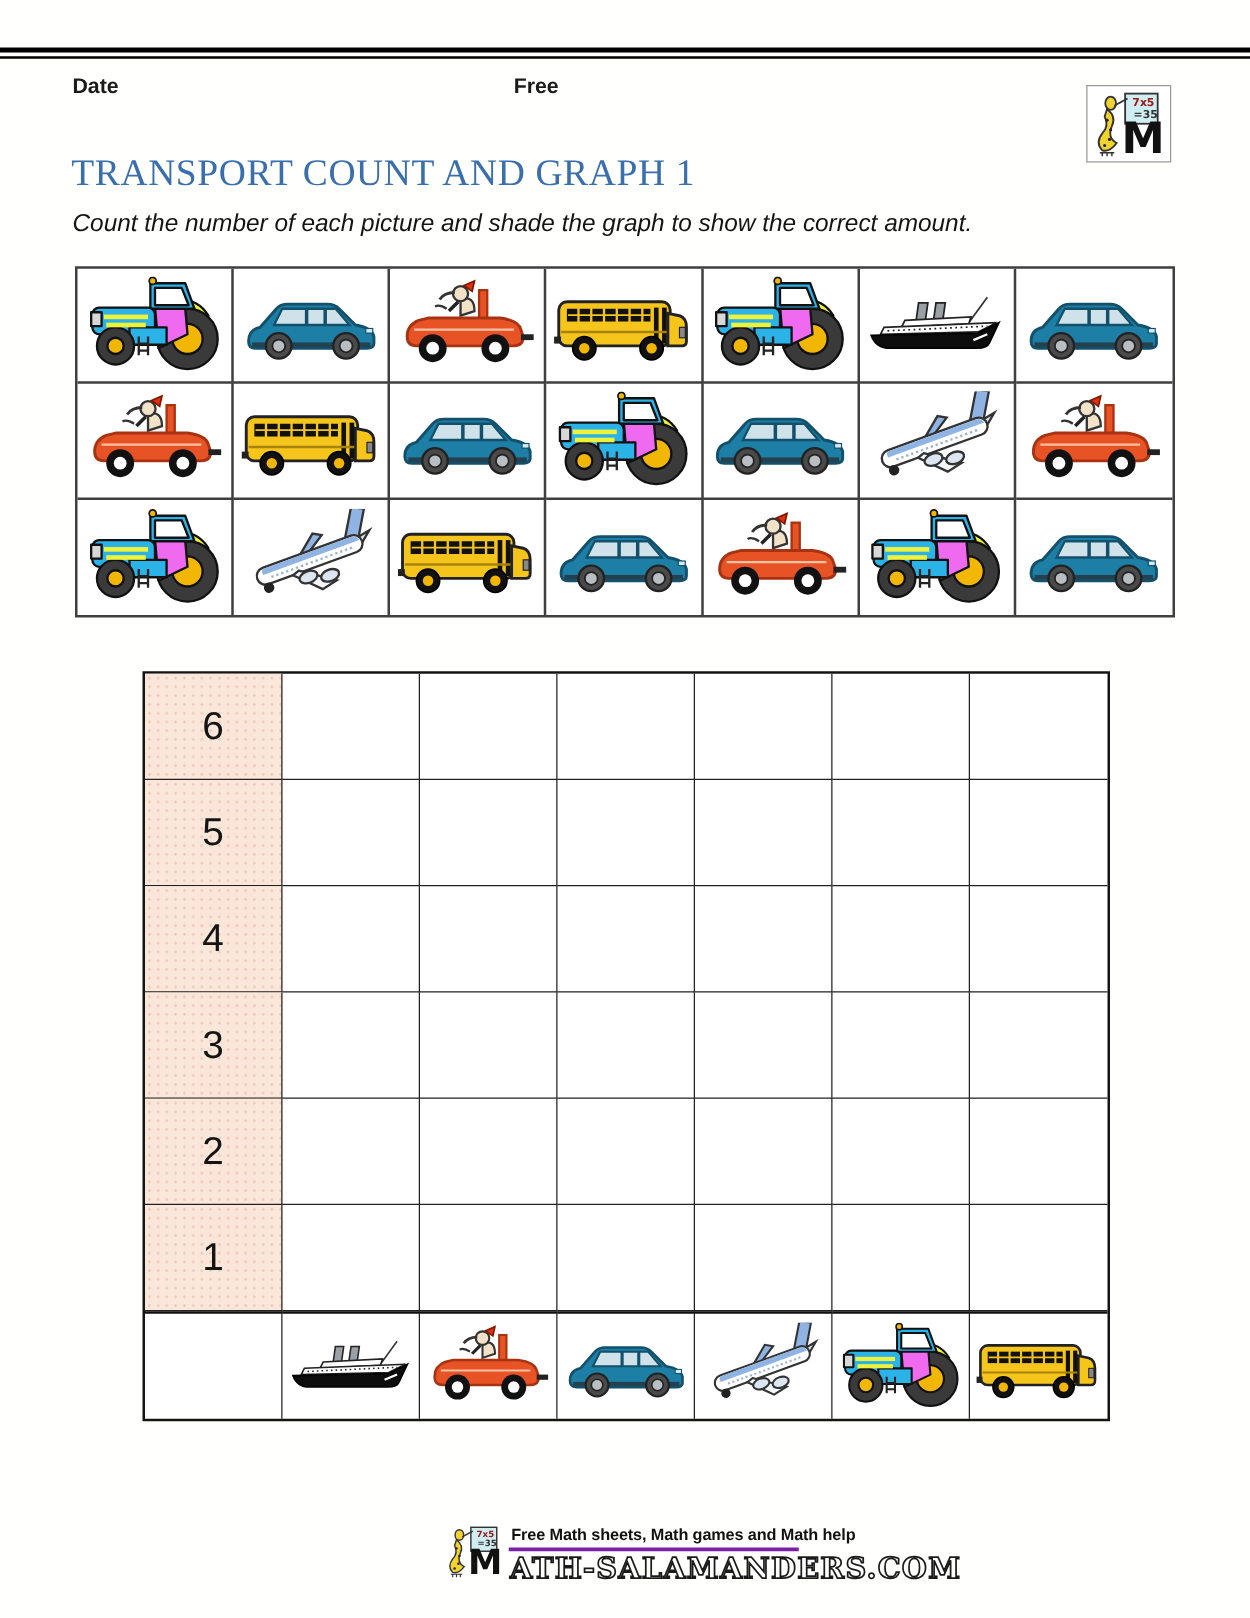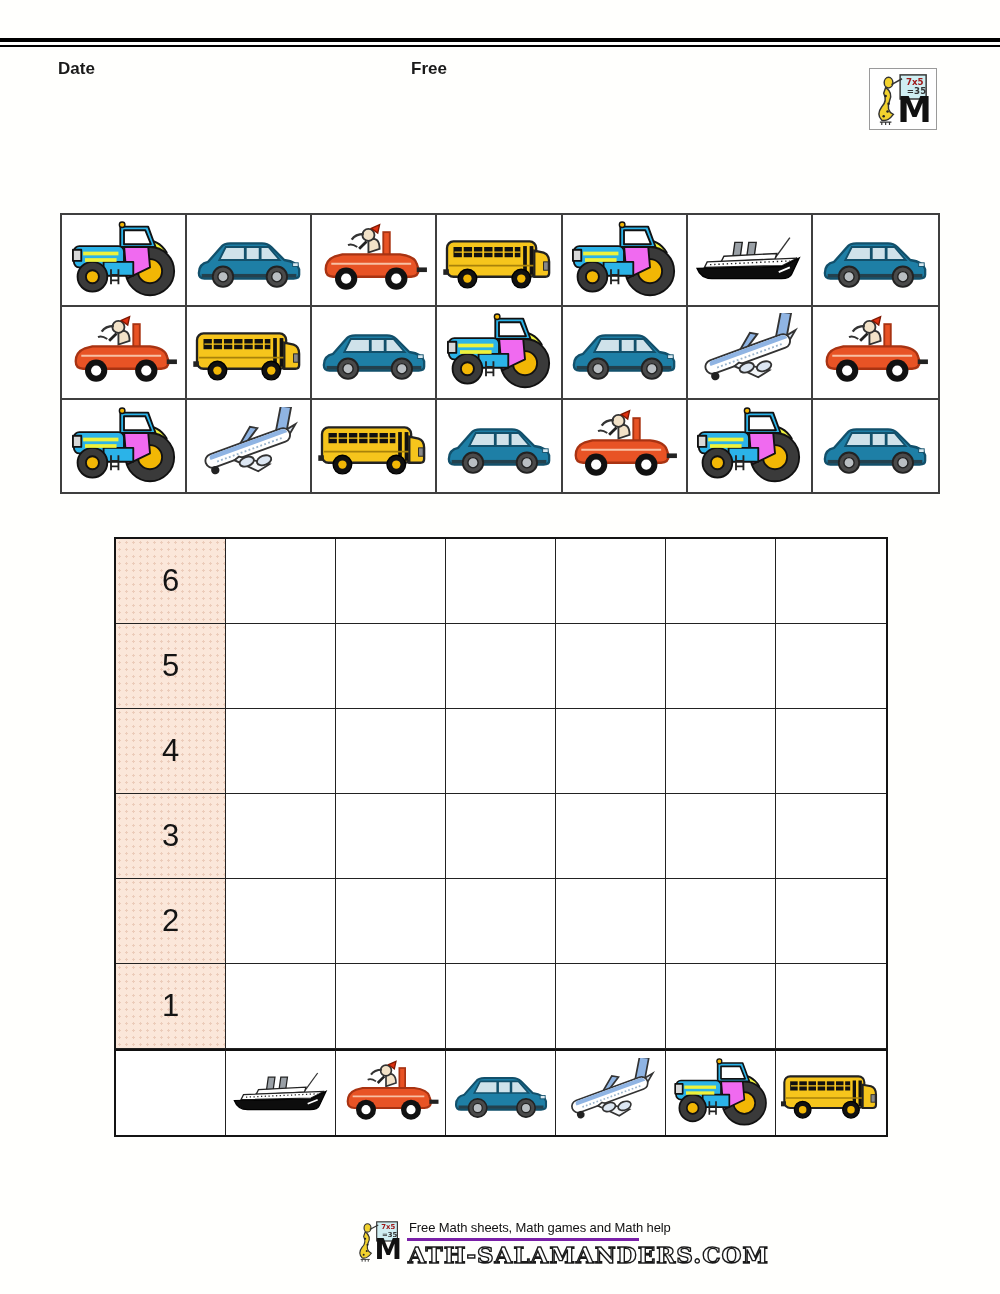--- a/index.html
+++ b/index.html
@@ -46,21 +46,21 @@
          background-image:radial-gradient(#ecccba 1px, rgba(0,0,0,0) 1.2px);
          background-size:7px 7px;
          font-size:31px;color:#141414;}
   #graph .img-row{border-top:2px solid #111;border-bottom:none;}
   #graph .img-row svg{width:100px;height:70px;}
 
   
   #footer{position:absolute;left:356px;top:1212px;width:340px;}
   #footer-logo{position:absolute;left:0;top:4px;width:46px;height:50px;}
   #footer-tagline{position:absolute;left:53px;top:8px;width:280px;
-                  font-size:13px;font-weight:normal;color:#111;letter-spacing:-.1px;white-space:nowrap;}
+                  font-size:13px;font-weight:bold;color:#111;letter-spacing:-.1px;white-space:nowrap;}
   #footer-rule{position:absolute;left:51px;top:26px;width:232px;height:3px;background:#7a20a8;}
   #footer-site{position:absolute;left:20px;top:29px;font-family:"DejaVu Serif",serif;
                font-size:23px;font-weight:bold;color:#fff;white-space:nowrap;
                -webkit-text-stroke:1.4px #1a1a1a;letter-spacing:1px;margin-left:32px;}
   svg text{font-family:"DejaVu Sans",sans-serif;}
 </style>
 </head>
 <body>
 
 <svg width="0" height="0" style="position:absolute" aria-hidden="true">
@@ -193,20 +193,22 @@
 
   <div id="name-label" class="hdr-label">Date</div>
   <div id="date-label" class="hdr-label">Free</div>
 
   <div id="corner-logo">
     <svg width="58" height="54">
         <use href="#sym-logo"></use>
       </svg>
   </div>
 
+  <div id="page-title">TRANSPORT COUNT AND GRAPH 1</div>
+  <div id="instruction">Count the number of each picture and shade the graph to show the correct amount.</div>
 
   <div id="picture-grid">
       <div class="pcell">
         <svg>
           <use href="#v-tractor"></use>
         </svg>
       </div>
       <div class="pcell">
         <svg>
           <use href="#v-suv"></use>

